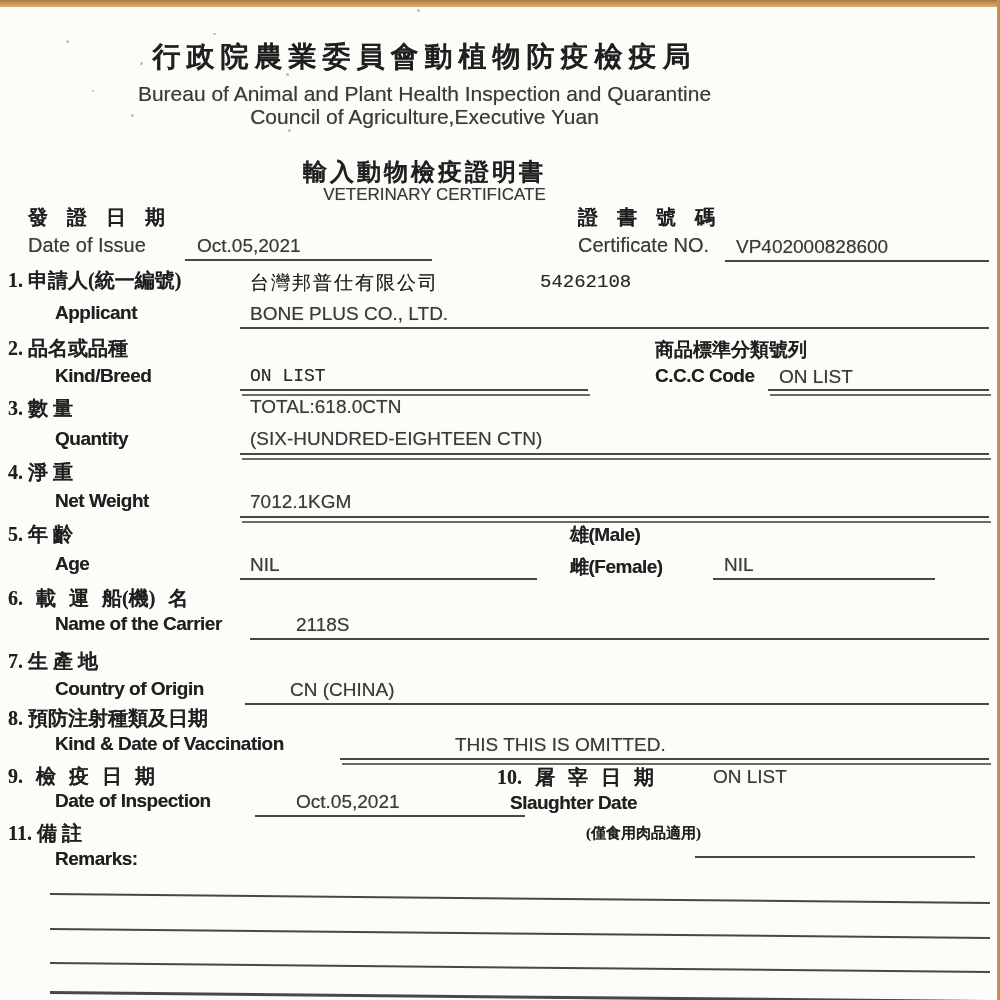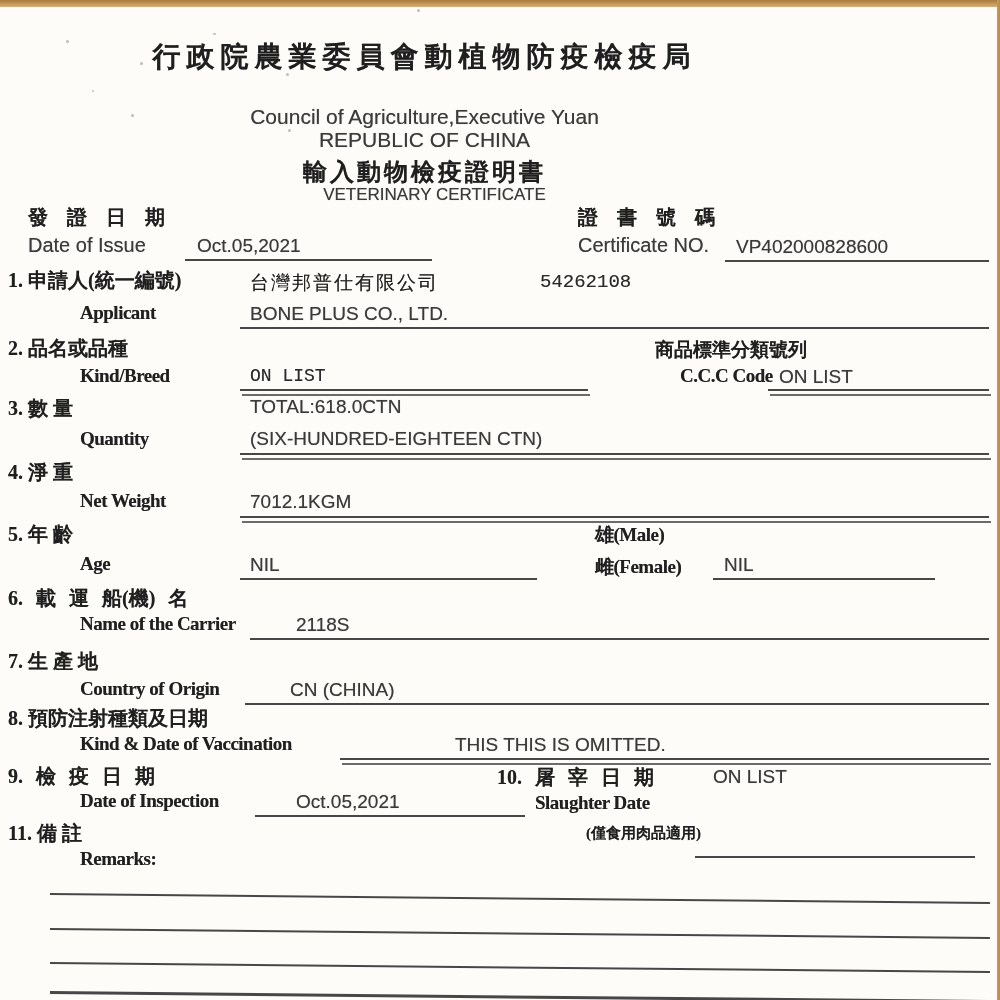--- a/index.html
+++ b/index.html
@@ -9,22 +9,22 @@
     background:#fdfcf9;
     overflow:hidden;
     font-family:"Liberation Sans", sans-serif;
     color:#2b2b2b;
   }
   .abs{position:absolute;white-space:nowrap;}
   
   .zh{font-family:"Liberation Serif", serif;font-weight:bold;color:#1f1f1f;
       text-shadow:0 0 0.6px rgba(30,30,30,.55);}
   
-  .mono{font-family:Liberation Serif, serif;font-weight:bold;color:#202020;
-      text-shadow:0 0 0.5px rgba(30,30,30,.5);letter-spacing:-0.5px;margin-left:25px;}
+  .mono{font-family:Liberation Sans, sans-serif;font-weight:bold;color:#202020;
+      text-shadow:0 0 0.5px rgba(30,30,30,.5);letter-spacing:-0.5px;}
   .mono-n{font-family:"Liberation Mono", monospace;font-weight:normal;color:#2a2a2a;
       text-shadow:0 0 0.5px rgba(30,30,30,.45);}
   
   .sans{font-family:"Liberation Sans", sans-serif;color:#3a3a3a;
       text-shadow:0 0 0.7px rgba(50,50,50,.55);}
   .center{left:0;width:849px;text-align:center;}
   .uline{position:absolute;height:2px;background:#474747;}
   .uline.dbl::after{content:"";position:absolute;left:2px;right:-2px;top:5px;height:2px;background:#6b6b6b;}
   .goldbar{position:absolute;left:0;top:0;width:1000px;height:7px;
       background:linear-gradient(#a87b3e,#c89a5c 60%,#d8b078);}
@@ -44,22 +44,22 @@
   <div class="speck" style="left:66px;top:40px;width:3px;height:3px;"></div>
   <div class="speck" style="left:140px;top:62px;width:3px;height:3px;"></div>
   <div class="speck" style="left:213px;top:33px;width:3px;height:2px;"></div>
   <div class="speck" style="left:131px;top:114px;width:3px;height:3px;"></div>
   <div class="speck" style="left:288px;top:129px;width:3px;height:3px;"></div>
   <div class="speck" style="left:286px;top:73px;width:3px;height:3px;"></div>
   <div class="speck" style="left:417px;top:9px;width:3px;height:3px;"></div>
   <div class="speck" style="left:92px;top:90px;width:2px;height:2px;"></div>
 
   <div class="abs center zh" style="top:38px;font-size:28px;letter-spacing:6px;">行政院農業委員會動植物防疫檢疫局</div>
+  <div class="abs center sans" style="top:82px;font-size:21px;">Bureau of Animal and Plant Health Inspection and Quarantine</div>
   <div class="abs center sans" style="top:105px;font-size:21px;">Council of Agriculture,Executive Yuan</div>
-  <div class="abs center sans" style="top:128px;font-size:21px;">REPUBLIC OF CHINA</div>
   <div class="abs center zh" style="top:156px;font-size:24px;letter-spacing:3px;">輸入動物檢疫證明書</div>
   <div class="abs center sans" style="top:185px;font-size:17px;padding-left:10px;">VETERINARY CERTIFICATE</div>
 
   <div class="abs zh" style="left:28px;top:204px;font-size:20px;word-spacing:14px;">發 證 日 期</div>
   <div class="abs sans" style="left:28px;top:234px;font-size:20px;">Date of Issue</div>
   <div class="abs sans" style="left:197px;top:235px;font-size:19px;">Oct.05,2021</div>
   <div class="uline" style="left:185px;top:259px;width:247px;"></div>
 
   <div class="abs zh" style="left:578px;top:204px;font-size:20px;word-spacing:14px;">證 書 號 碼</div>
   <div class="abs sans" style="left:578px;top:234px;font-size:20px;">Certificate NO.</div>

